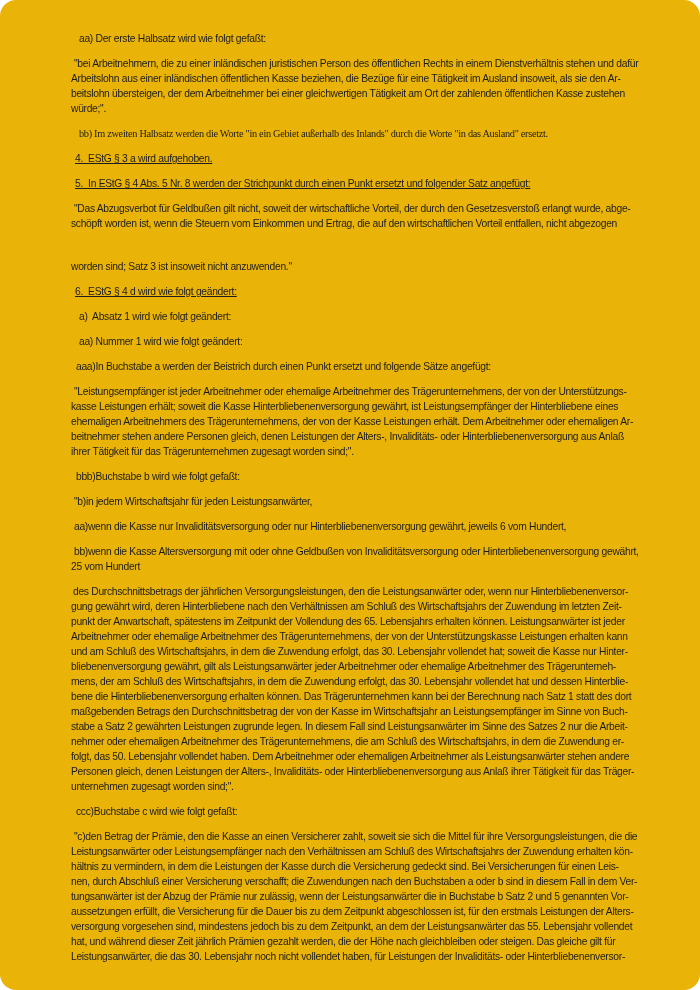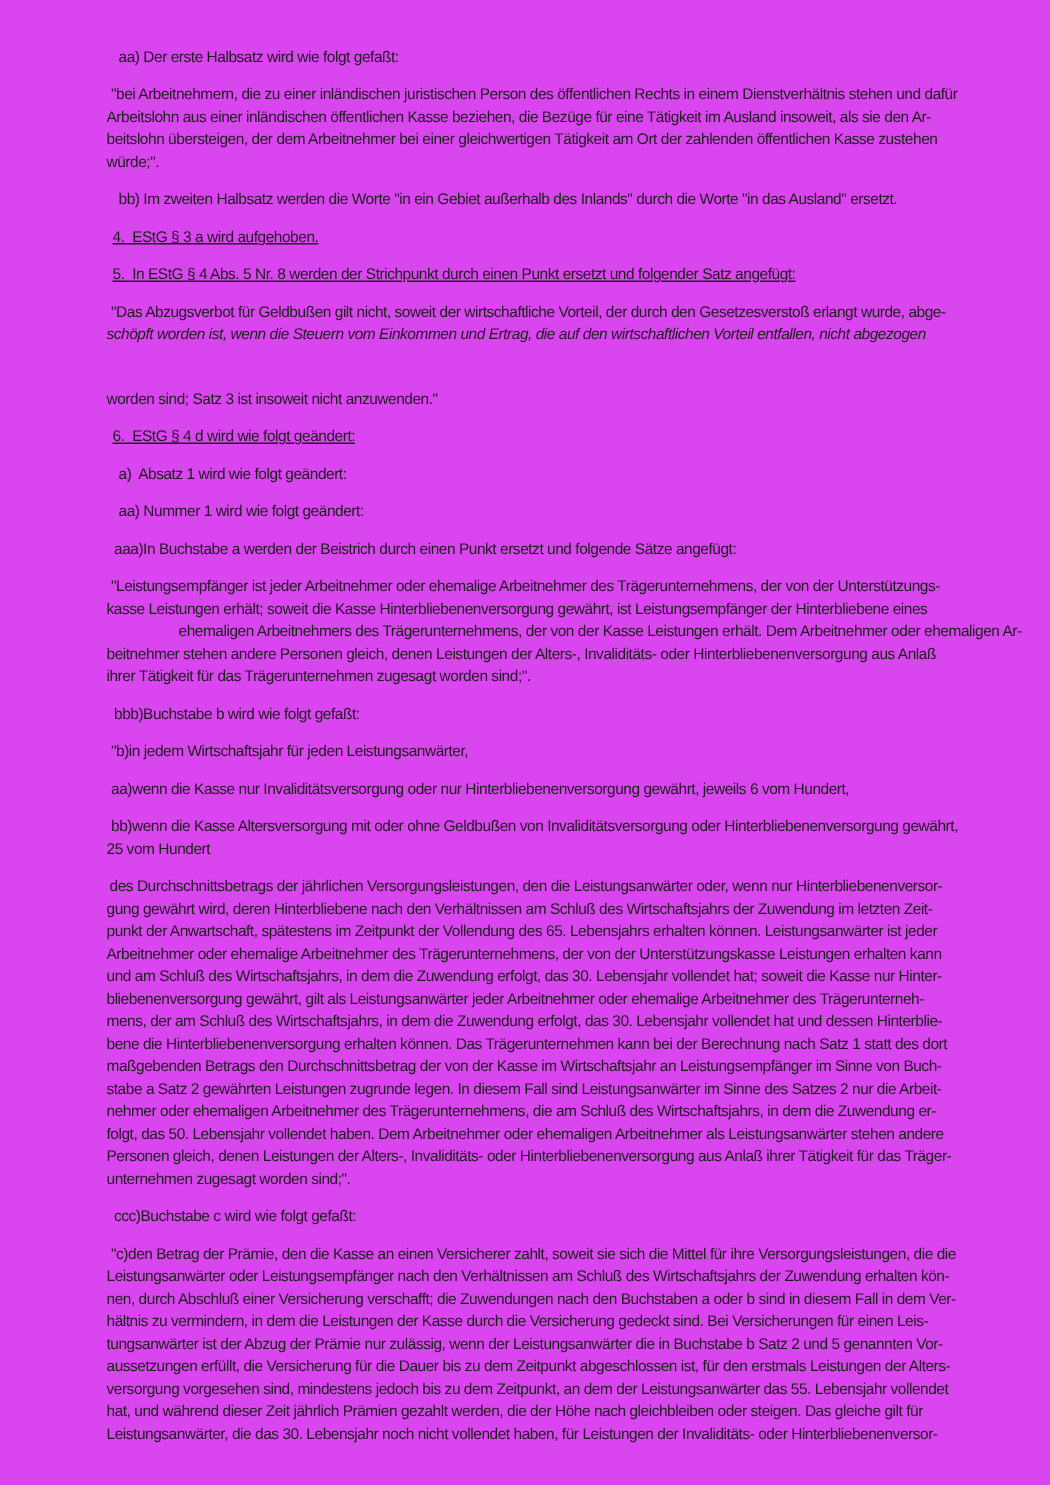--- a/index.html
+++ b/index.html
@@ -34,60 +34,60 @@
   
   .kind-label  .line:first-child { padding-left: 8px; }
   .kind-num    .line:first-child { padding-left: 4px; text-decoration: underline; }
   .kind-triple .line:first-child { padding-left: 5px; }
   .kind-quote  .line:first-child { padding-left: 3px; }
   .kind-body   .line:first-child { padding-left: 2px; }
 </style>
 </head>
 <body>
 
-<div class="page" style="background: #d946ef;">
+<div class="page" style="background: #eab308; border-radius: 16px;">
     <div class="block kind-label">
       <div class="line" style="color: rgb(29, 29, 29);">aa) Der erste Halbsatz wird wie folgt gefaßt:</div>
     </div>
     <div class="block kind-quote">
       <div class="line" style="color: rgb(29, 29, 29);">"bei Arbeitnehmern, die zu einer inländischen juristischen Person des öffentlichen Rechts in einem Dienstverhältnis stehen und dafür</div>
       <div class="line" style="color: rgb(29, 29, 29);">Arbeitslohn aus einer inländischen öffentlichen Kasse beziehen, die Bezüge für eine Tätigkeit im Ausland insoweit, als sie den Ar-</div>
       <div class="line" style="color: rgb(29, 29, 29);">beitslohn übersteigen, der dem Arbeitnehmer bei einer gleichwertigen Tätigkeit am Ort der zahlenden öffentlichen Kasse zustehen</div>
       <div class="line" style="color: rgb(29, 29, 29);">würde;".</div>
     </div>
     <div class="block kind-label">
-      <div class="line" style="color: rgb(29, 29, 29);">bb) Im zweiten Halbsatz werden die Worte "in ein Gebiet außerhalb des Inlands" durch die Worte "in das Ausland" ersetzt.</div>
+      <div class="line" style="color: rgb(29, 29, 29); font-family: Liberation Serif, serif;">bb) Im zweiten Halbsatz werden die Worte "in ein Gebiet außerhalb des Inlands" durch die Worte "in das Ausland" ersetzt.</div>
     </div>
     <div class="block kind-num">
       <div class="line" style="color: rgb(29, 29, 29);">4.  EStG § 3 a wird aufgehoben.</div>
     </div>
     <div class="block kind-num">
       <div class="line" style="color: rgb(29, 29, 29);">5.  In EStG § 4 Abs. 5 Nr. 8 werden der Strichpunkt durch einen Punkt ersetzt und folgender Satz angefügt:</div>
     </div>
     <div class="block kind-quote">
       <div class="line" style="color: rgb(29, 29, 29);">"Das Abzugsverbot für Geldbußen gilt nicht, soweit der wirtschaftliche Vorteil, der durch den Gesetzesverstoß erlangt wurde, abge-</div>
-      <div class="line" style="color: rgb(29, 29, 29); font-style: italic;">schöpft worden ist, wenn die Steuern vom Einkommen und Ertrag, die auf den wirtschaftlichen Vorteil entfallen, nicht abgezogen</div>
+      <div class="line" style="color: rgb(29, 29, 29);">schöpft worden ist, wenn die Steuern vom Einkommen und Ertrag, die auf den wirtschaftlichen Vorteil entfallen, nicht abgezogen</div>
       <div class="line" style="color: rgb(29, 29, 29); margin-top: 28px;">worden sind; Satz 3 ist insoweit nicht anzuwenden."</div>
     </div>
     <div class="block kind-num">
       <div class="line" style="color: rgb(29, 29, 29);">6.  EStG § 4 d wird wie folgt geändert:</div>
     </div>
     <div class="block kind-label">
       <div class="line" style="color: rgb(29, 29, 29);">a)  Absatz 1 wird wie folgt geändert:</div>
     </div>
     <div class="block kind-label">
       <div class="line" style="color: rgb(29, 29, 29);">aa) Nummer 1 wird wie folgt geändert:</div>
     </div>
     <div class="block kind-triple">
       <div class="line" style="color: rgb(29, 29, 29);">aaa)In Buchstabe a werden der Beistrich durch einen Punkt ersetzt und folgende Sätze angefügt:</div>
     </div>
     <div class="block kind-quote">
       <div class="line" style="color: rgb(29, 29, 29);">"Leistungsempfänger ist jeder Arbeitnehmer oder ehemalige Arbeitnehmer des Trägerunternehmens, der von der Unterstützungs-</div>
       <div class="line" style="color: rgb(29, 29, 29);">kasse Leistungen erhält; soweit die Kasse Hinterbliebenenversorgung gewährt, ist Leistungsempfänger der Hinterbliebene eines</div>
-      <div class="line" style="color: rgb(29, 29, 29); margin-left: 48px;">ehemaligen Arbeitnehmers des Trägerunternehmens, der von der Kasse Leistungen erhält. Dem Arbeitnehmer oder ehemaligen Ar-</div>
+      <div class="line" style="color: rgb(29, 29, 29);">ehemaligen Arbeitnehmers des Trägerunternehmens, der von der Kasse Leistungen erhält. Dem Arbeitnehmer oder ehemaligen Ar-</div>
       <div class="line" style="color: rgb(29, 29, 29);">beitnehmer stehen andere Personen gleich, denen Leistungen der Alters-, Invaliditäts- oder Hinterbliebenenversorgung aus Anlaß</div>
       <div class="line" style="color: rgb(29, 29, 29);">ihrer Tätigkeit für das Trägerunternehmen zugesagt worden sind;".</div>
     </div>
     <div class="block kind-triple">
       <div class="line" style="color: rgb(29, 29, 29);">bbb)Buchstabe b wird wie folgt gefaßt:</div>
     </div>
     <div class="block kind-quote">
       <div class="line" style="color: rgb(29, 29, 29);">"b)in jedem Wirtschaftsjahr für jeden Leistungsanwärter,</div>
     </div>
     <div class="block kind-quote">
@@ -112,21 +112,21 @@
       <div class="line" style="color: rgb(29, 29, 29);">folgt, das 50. Lebensjahr vollendet haben. Dem Arbeitnehmer oder ehemaligen Arbeitnehmer als Leistungsanwärter stehen andere</div>
       <div class="line" style="color: rgb(29, 29, 29);">Personen gleich, denen Leistungen der Alters-, Invaliditäts- oder Hinterbliebenenversorgung aus Anlaß ihrer Tätigkeit für das Träger-</div>
       <div class="line" style="color: rgb(29, 29, 29);">unternehmen zugesagt worden sind;".</div>
     </div>
     <div class="block kind-triple">
       <div class="line" style="color: rgb(29, 29, 29);">ccc)Buchstabe c wird wie folgt gefaßt:</div>
     </div>
     <div class="block kind-quote">
       <div class="line" style="color: rgb(29, 29, 29);">"c)den Betrag der Prämie, den die Kasse an einen Versicherer zahlt, soweit sie sich die Mittel für ihre Versorgungsleistungen, die die</div>
       <div class="line" style="color: rgb(29, 29, 29);">Leistungsanwärter oder Leistungsempfänger nach den Verhältnissen am Schluß des Wirtschaftsjahrs der Zuwendung erhalten kön-</div>
+      <div class="line" style="color: rgb(29, 29, 29);">hältnis zu vermindern, in dem die Leistungen der Kasse durch die Versicherung gedeckt sind. Bei Versicherungen für einen Leis-</div>
       <div class="line" style="color: rgb(29, 29, 29);">nen, durch Abschluß einer Versicherung verschafft; die Zuwendungen nach den Buchstaben a oder b sind in diesem Fall in dem Ver-</div>
-      <div class="line" style="color: rgb(29, 29, 29);">hältnis zu vermindern, in dem die Leistungen der Kasse durch die Versicherung gedeckt sind. Bei Versicherungen für einen Leis-</div>
       <div class="line" style="color: rgb(29, 29, 29);">tungsanwärter ist der Abzug der Prämie nur zulässig, wenn der Leistungsanwärter die in Buchstabe b Satz 2 und 5 genannten Vor-</div>
       <div class="line" style="color: rgb(29, 29, 29);">aussetzungen erfüllt, die Versicherung für die Dauer bis zu dem Zeitpunkt abgeschlossen ist, für den erstmals Leistungen der Alters-</div>
       <div class="line" style="color: rgb(29, 29, 29);">versorgung vorgesehen sind, mindestens jedoch bis zu dem Zeitpunkt, an dem der Leistungsanwärter das 55. Lebensjahr vollendet</div>
       <div class="line" style="color: rgb(29, 29, 29);">hat, und während dieser Zeit jährlich Prämien gezahlt werden, die der Höhe nach gleichbleiben oder steigen. Das gleiche gilt für</div>
       <div class="line" style="color: rgb(29, 29, 29);">Leistungsanwärter, die das 30. Lebensjahr noch nicht vollendet haben, für Leistungen der Invaliditäts- oder Hinterbliebenenversor-</div>
     </div>
   </div>
 
 </body></html>

